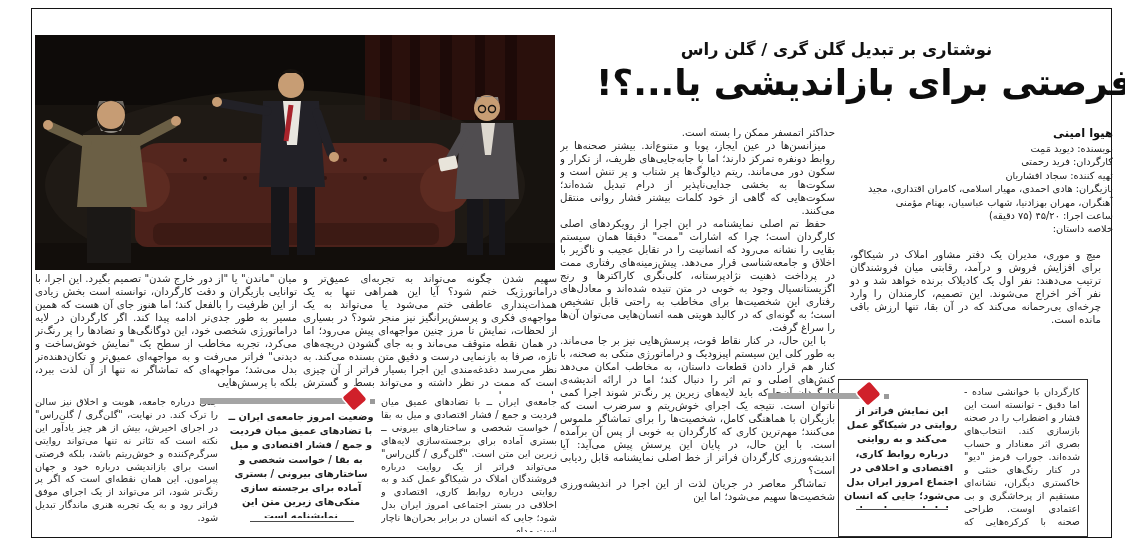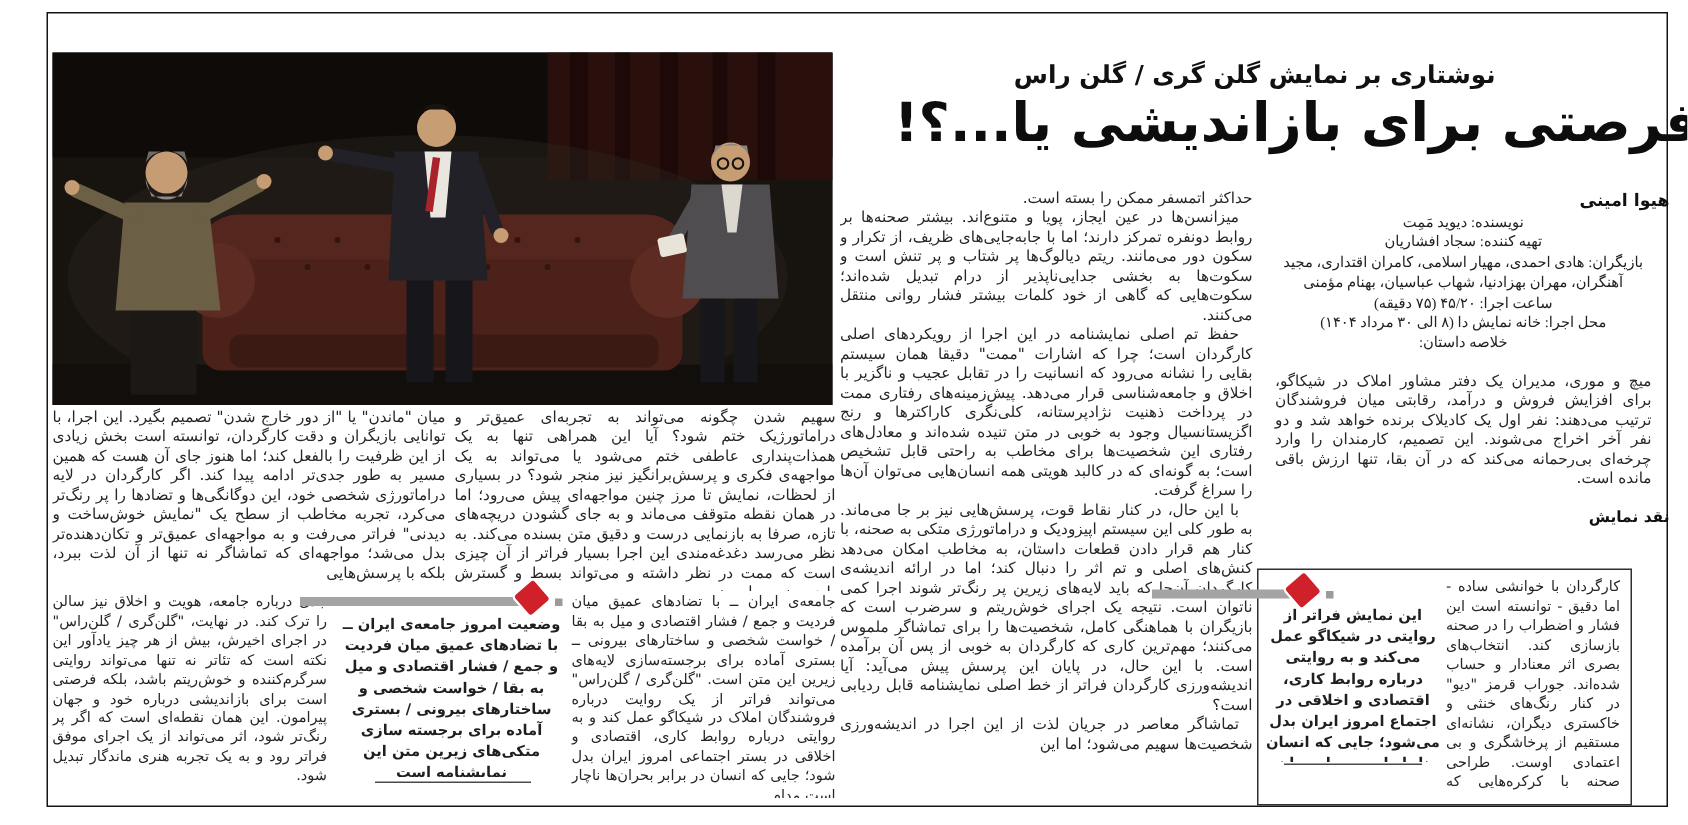--- a/index.html
+++ b/index.html
@@ -10,21 +10,21 @@
   
   #photo{left:35px;top:35px;width:520px;height:235px;background:#17130f;}
   
   #kicker{left:560px;top:40px;width:553px;text-align:center;font-size:16.5px;font-weight:bold;color:#111;direction:rtl;}
   #headline{left:588px;top:62px;width:553px;text-align:center;font-size:36px;font-weight:bold;color:#0d0d0d;direction:rtl;letter-spacing:-1px;}
   .body-text{font-size:10.2px;line-height:13px;text-align:justify;text-justify:inter-word;direction:rtl;color:#262626;overflow:hidden;}
   .body-text p{margin:0;}
   .body-text p.ind{text-indent:9px;}
   #col-credits{left:838px;top:126px;width:275px;height:252px;direction:rtl;overflow:hidden;}
   .byline{font-size:11.5px;font-weight:bold;color:#111;text-align:right;line-height:14px;margin-bottom:2px;}
-  .credit{font-size:9.8px;line-height:13.4px;text-align:center;color:#222;font-family:Liberation Serif, serif;}
+  .credit{font-size:9.8px;line-height:13.4px;text-align:right;color:#222;}
   .syn{font-size:10.2px;line-height:13px;text-align:justify;color:#262626;margin:12px;}
   .review-head{font-size:10.3px;font-weight:bold;color:#111;text-align:right;line-height:14px;margin:1px 0 0 0;}
   #col-middle{left:560px;top:126px;width:275px;height:409px;}
   
   #quote-box{left:838px;top:379px;width:248px;height:156px;border:1px solid #2f2f2f;}
   .pull-quote{font-weight:bold;font-size:9.8px;line-height:14.2px;text-align:center;direction:rtl;color:#1f1f1f;}
   #quote-right-text{left:844px;top:404px;width:116px;height:104px;overflow:hidden;}
   #box-article{left:964px;top:385px;width:116px;height:144px;font-size:9.6px;line-height:13px;}
   .q-underline{border-top:1px solid #4a4a4a;height:0;}
   #quote-right-line{left:856px;top:509px;width:92px;}
@@ -120,33 +120,32 @@
         <path d="M430,98 L414,126" stroke="#504d50" stroke-width="9" stroke-linecap="round" fill="none"></path>
         <rect x="404" y="122" width="18" height="13" rx="2" fill="#e8e4da" transform="rotate(-12 413 128)"></rect>
         <circle cx="452" cy="73" r="13" fill="#c79d74"></circle>
         <path d="M440,70 A13 13 0 0 1 464,68 L463,62 L442,62 Z" fill="#8b8680"></path>
         <circle cx="447" cy="74" r="3.5" fill="none" stroke="#15120f" stroke-width="1.4"></circle>
         <circle cx="457" cy="74" r="3.5" fill="none" stroke="#15120f" stroke-width="1.4"></circle>
       </g>
     </svg>
   </div>
 
-  <div class="abs" id="kicker">نوشتاری بر نمایش گلن گری / گلن راس</div>
+  <div class="abs" id="kicker">نوشتاری بر تبدیل گلن گری / گلن راس</div>
   <div class="abs" id="headline">فرصتی برای بازاندیشی یا...؟!</div>
 
   <div class="abs" id="col-credits">
     <div class="byline">هیوا امینی</div>
     <div class="credit">نویسنده: دیوید مَمِت</div>
+    <div class="credit">کارگردان: فرید رحمتی</div>
     <div class="credit">تهیه کننده: سجاد افشاریان</div>
     <div class="credit">بازیگران: هادی احمدی، مهیار اسلامی، کامران اقتداری، مجید آهنگران، مهران بهزادنیا، شهاب عباسیان، بهنام مؤمنی</div>
     <div class="credit">ساعت اجرا: ۴۵/۲۰ (۷۵ دقیقه)</div>
-    <div class="credit">محل اجرا: خانه نمایش دا (۸ الی ۳۰ مرداد ۱۴۰۴)</div>
     <div class="credit">خلاصه داستان:</div>
     <p class="syn">میچ و موری، مدیران یک دفتر مشاور املاک در شیکاگو، برای افزایش فروش و درآمد، رقابتی میان فروشندگان ترتیب می‌دهند: نفر اول یک کادیلاک برنده خواهد شد و دو نفر آخر اخراج می‌شوند. این تصمیم، کارمندان را وارد چرخه‌ای بی‌رحمانه می‌کند که در آن بقا، تنها ارزش باقی مانده است.</p>
-    <div class="review-head">نقد نمایش</div>
   </div>
 
   <div class="abs body-text" id="col-middle">
     <p>حداکثر اتمسفر ممکن را بسته است.</p>
     <p class="ind">میزانسن‌ها در عین ایجاز، پویا و متنوع‌اند. بیشتر صحنه‌ها بر روابط دونفره تمرکز دارند؛ اما با جابه‌جایی‌های ظریف، از تکرار و سکون دور می‌مانند. ریتم دیالوگ‌ها پر شتاب و پر تنش است و سکوت‌ها به بخشی جدایی‌ناپذیر از درام تبدیل شده‌اند؛ سکوت‌هایی که گاهی از خود کلمات بیشتر فشار روانی منتقل می‌کنند.</p>
     <p class="ind">حفظ تم اصلی نمایشنامه در این اجرا از رویکردهای اصلی کارگردان است؛ چرا که اشارات "ممت" دقیقا همان سیستم بقایی را نشانه می‌رود که انسانیت را در تقابل عجیب و ناگزیر با اخلاق و جامعه‌شناسی قرار می‌دهد. پیش‌زمینه‌های رفتاری ممت در پرداخت ذهنیت نژادپرستانه، کلی‌نگری کاراکترها و رنج اگزیستانسیال وجود به خوبی در متن تنیده شده‌اند و معادل‌های رفتاری این شخصیت‌ها برای مخاطب به راحتی قابل تشخیص است؛ به گونه‌ای که در کالبد هویتی همه انسان‌هایی می‌توان آن‌ها را سراغ گرفت.</p>
     <p class="ind">با این حال، در کنار نقاط قوت، پرسش‌هایی نیز بر جا می‌ماند. به طور کلی این سیستم اپیزودیک و دراماتورژی متکی به صحنه، با کنار هم قرار دادن قطعات داستان، به مخاطب امکان می‌دهد کنش‌های اصلی و تم اثر را دنبال کند؛ اما در ارائه اندیشه‌ی کارگردان آن‌جا که باید لایه‌های زیرین پر رنگ‌تر شوند اجرا کمی ناتوان است. نتیجه یک اجرای خوش‌ریتم و سرضرب است که بازیگران با هماهنگی کامل، شخصیت‌ها را برای تماشاگر ملموس می‌کنند؛ مهم‌ترین کاری که کارگردان به خوبی از پس آن برآمده است. با این حال، در پایان این پرسش پیش می‌آید: آیا اندیشه‌ورزی کارگردان فراتر از خط اصلی نمایشنامه قابل ردیابی است؟</p>
     <p class="ind">تماشاگر معاصر در جریان لذت از این اجرا در اندیشه‌ورزی شخصیت‌ها سهیم می‌شود؛ اما این</p>
   </div>
 

